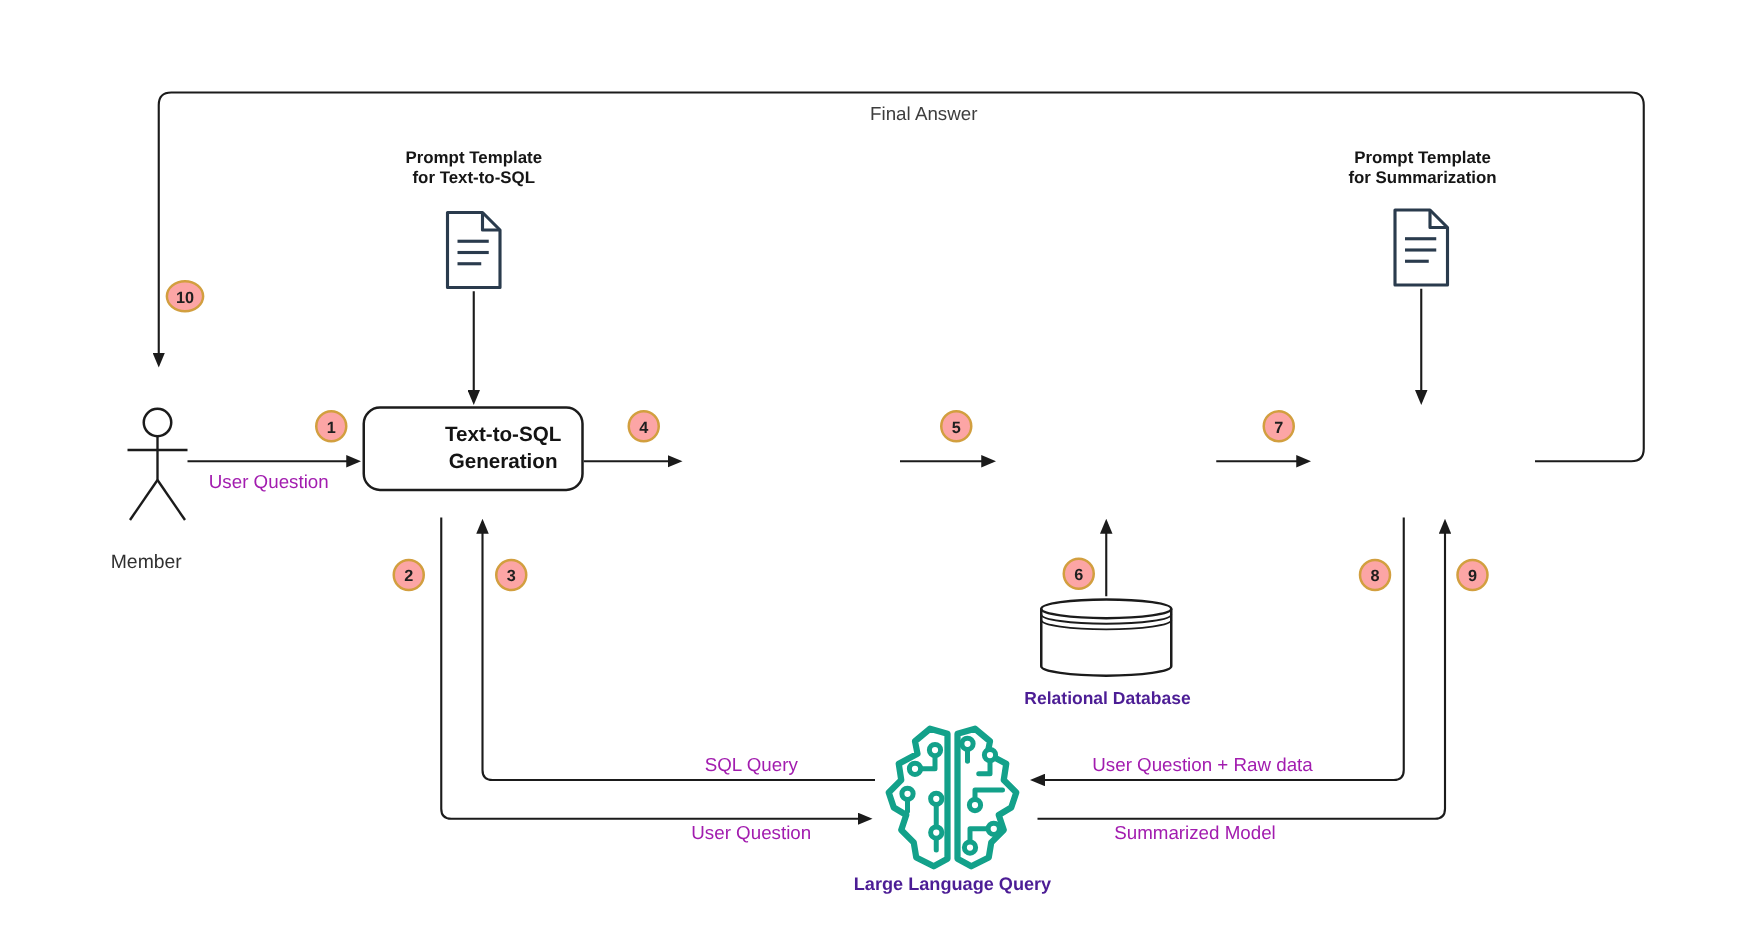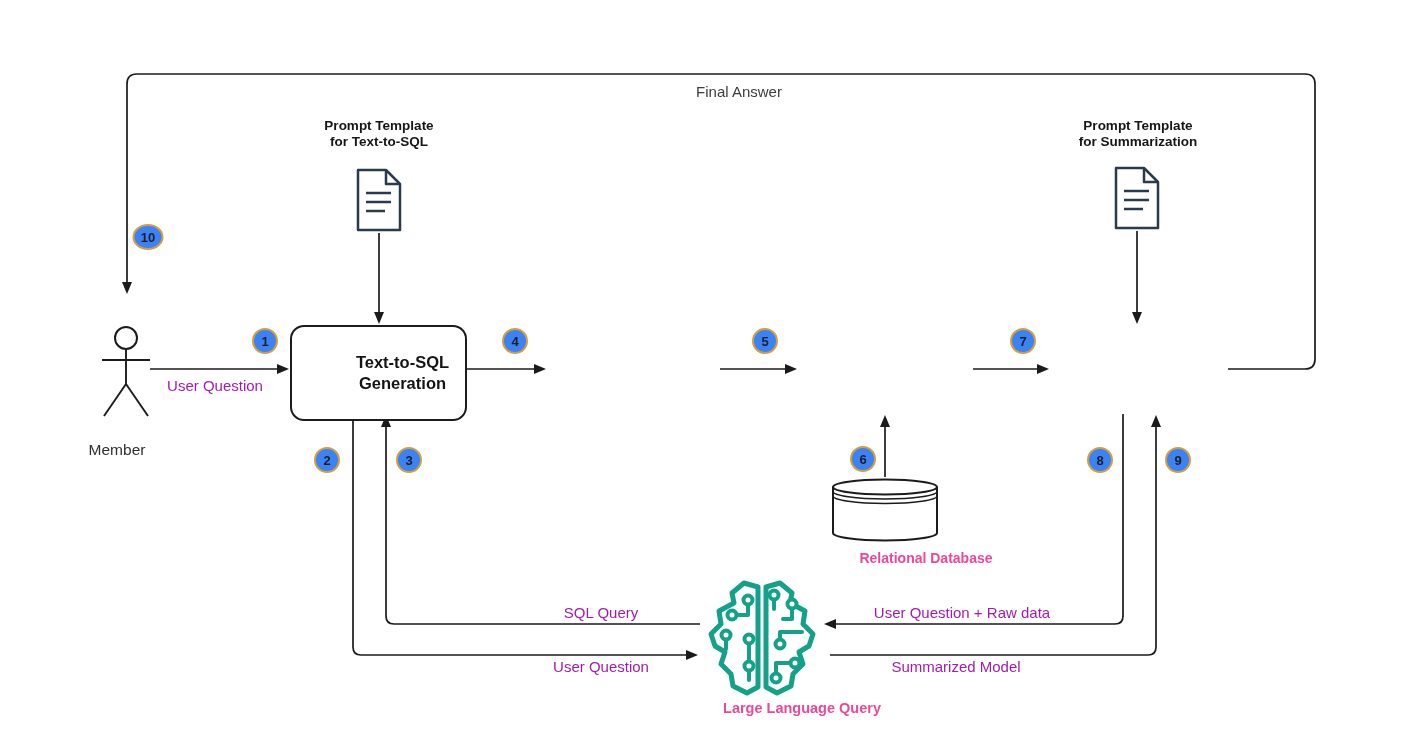--- a/index.html
+++ b/index.html
@@ -10,31 +10,31 @@
   .canvas svg.wires{position:absolute;left:0;top:0;width:1403px;height:756px;}
   .pbox{
     position:absolute;box-sizing:border-box;background:#ffffff;
     border:2px solid #1c1c1c;border-radius:14px;
     display:flex;flex-direction:column;align-items:center;justify-content:center;
     font-weight:bold;font-size:16.5px;line-height:1.25;color:#141414;text-align:center;
     white-space:nowrap;
   }
   .badge{
     position:absolute;box-sizing:border-box;width:26px;height:26px;border-radius:50%;
-    background:#3b82f6;border:2px solid #D29F3F;
+    background:#fca5a5;border:2px solid #D29F3F;
     display:flex;align-items:center;justify-content:center;
     font-weight:bold;font-size:13px;color:#1f1f1f;
     transform:translate(-50%,-50%);
   }
   .badge.wide{width:31px;}
   .edge-label{
     position:absolute;transform:translateX(-50%);
     font-size:15px;color:#a21caf;white-space:nowrap;
   }
-  .dark-bold{font-weight:bold;color:#ec4899;margin-left:40px;}
+  .dark-bold{font-weight:bold;color:#4c1d95;}
   .doc-title{
     position:absolute;transform:translateX(-50%);text-align:center;
     font-weight:bold;font-size:13.5px;line-height:16px;color:#161616;white-space:nowrap;
   }
   .actor-label{
     position:absolute;transform:translateX(-50%);
     font-size:15.5px;color:#303030;white-space:nowrap;
   }
 </style>
 </head>
@@ -123,21 +123,21 @@
         <path d="M90 32 V42 H81" fill="none" stroke-width="4"></path>
         <path d="M100 55 H78 V62" fill="none" stroke-width="4"></path>
         <circle cx="78" cy="67" r="4.5" stroke-width="4"></circle>
         <circle cx="93" cy="86" r="4.5" stroke-width="4"></circle>
         <path d="M88 86 H74 V96" fill="none" stroke-width="4"></path>
         <circle cx="74" cy="101" r="4.5" stroke-width="4"></circle>
       </g>
     </svg>
   </svg>
 
-  <div class="pbox" style="left:290px;top:325px;width:177px;height:96px;padding-left:48px;">
+  <div class="pbox" style="left:290px;top:325px;width:177px;height:68px;padding-left:48px;">
     <span>Text-to-SQL</span>
     <span>Generation</span>
   </div>
 
   <div class="badge" style="left:265px;top:341px;">1</div>
   <div class="badge" style="left:327px;top:460px;">2</div>
   <div class="badge" style="left:409px;top:460px;">3</div>
   <div class="badge" style="left:515px;top:341px;">4</div>
   <div class="badge" style="left:765px;top:341px;">5</div>
   <div class="badge" style="left:863px;top:459px;">6</div>

